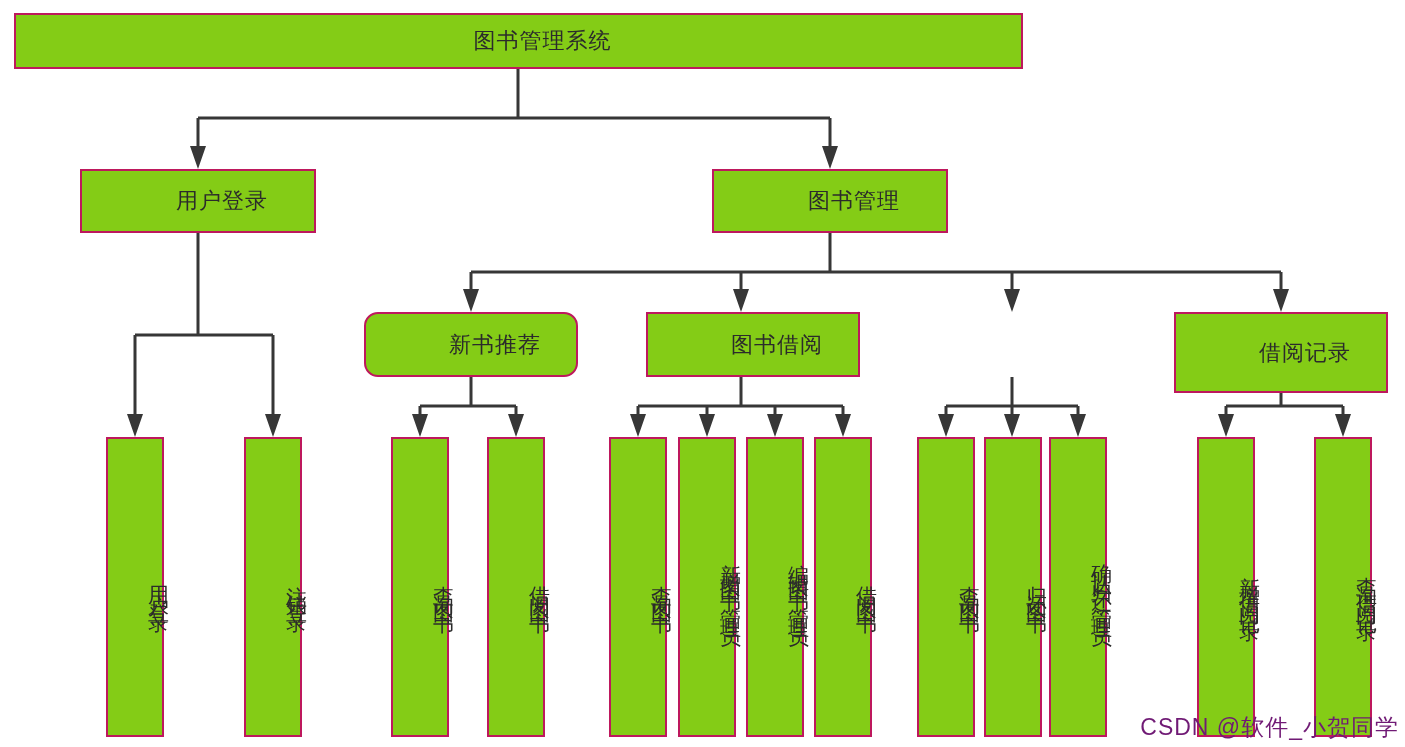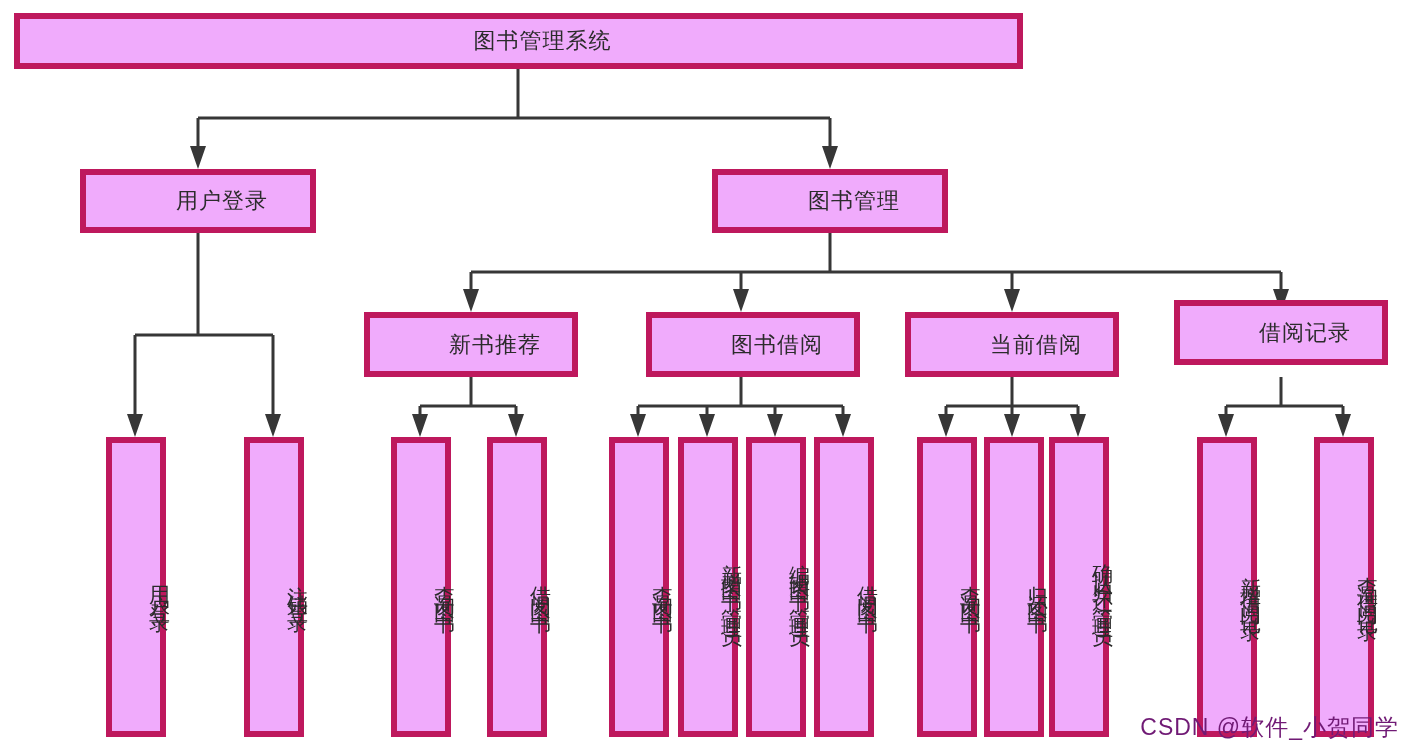--- a/index.html
+++ b/index.html
@@ -13,22 +13,22 @@
   }
   .connectors {
     position: absolute;
     left: 0; top: 0;
     width: 1405px; height: 747px;
     pointer-events: none;
   }
   .node {
     position: absolute;
     box-sizing: border-box;
-    background: #f0abfc;
-    border: 6px solid #be185d;
+    background: #84cc16;
+    border: 2px solid #be185d;
     display: flex;
     align-items: center;
     justify-content: center;
     padding-left: 48px;
   }
   .h .lbl {
     font-size: 22px;
     color: #2b2b2b;
     letter-spacing: 1px;
     white-space: nowrap;
@@ -80,30 +80,27 @@
     <span class="lbl">图书管理系统</span>
   </div>
 
   <div class="node h" style="left:80px; top:169px; width:236px; height:64px;">
     <span class="lbl">用户登录</span>
   </div>
   <div class="node h" style="left:712px; top:169px; width:236px; height:64px;font-family:Liberation Mono, monospace;">
     <span class="lbl">图书管理</span>
   </div>
 
-  <div class="node h" style="left:364px; top:312px; width:214px; height:65px;">
+  <div class="node h" style="left:364px; top:312px; width:214px; height:65px;border-radius:14px;">
     <span class="lbl">新书推荐</span>
   </div>
   <div class="node h" style="left:634px; top:312px; width:214px; height:65px;margin-left:12px;">
     <span class="lbl">图书借阅</span>
   </div>
-  <div class="node h" style="left:905px; top:312px; width:214px; height:65px;">
-    <span class="lbl">当前借阅</span>
-  </div>
-  <div class="node h" style="left:1174px; top:300px; width:214px; height:65px;">
+  <div class="node h" style="left:1174px; top:312px; width:214px; height:81px;">
     <span class="lbl">借阅记录</span>
   </div>
 
   <div class="node v" style="left:106px; top:437px; width:58px; height:300px;">
     <span class="lbl">用户登录</span>
   </div>
   <div class="node v" style="left:244px; top:437px; width:58px; height:300px;">
     <span class="lbl">注销登录</span>
   </div>
 

